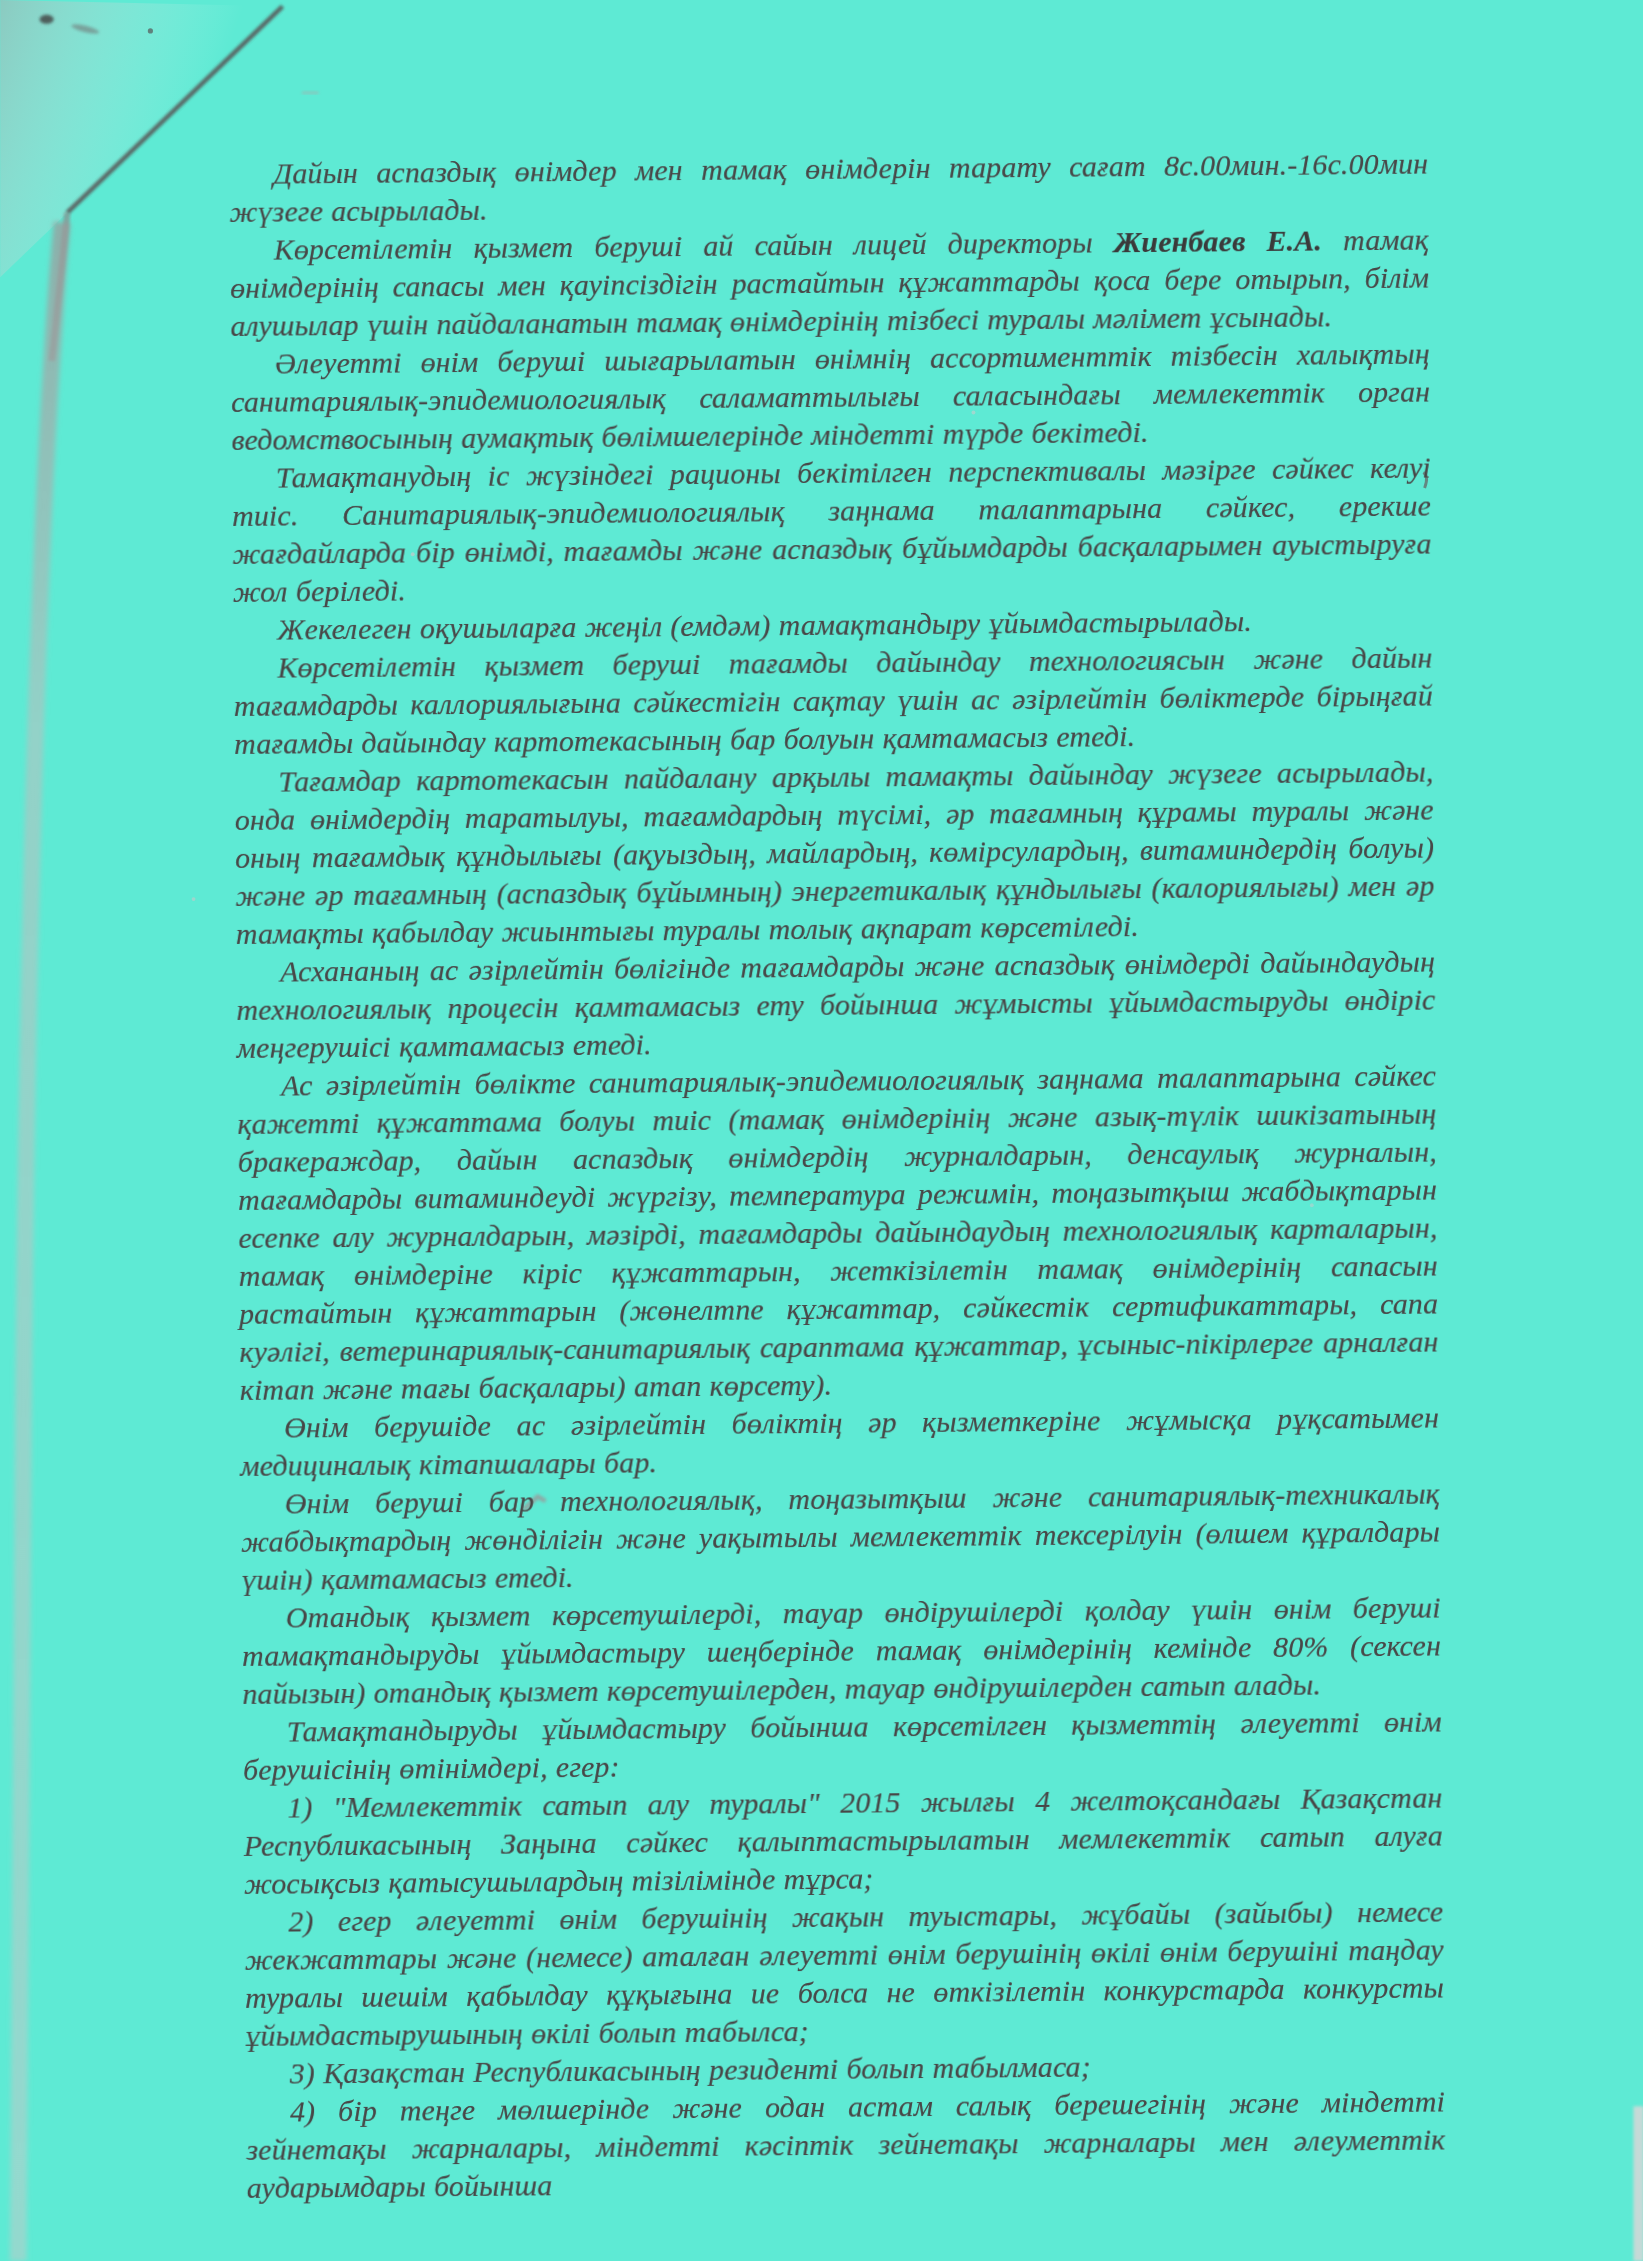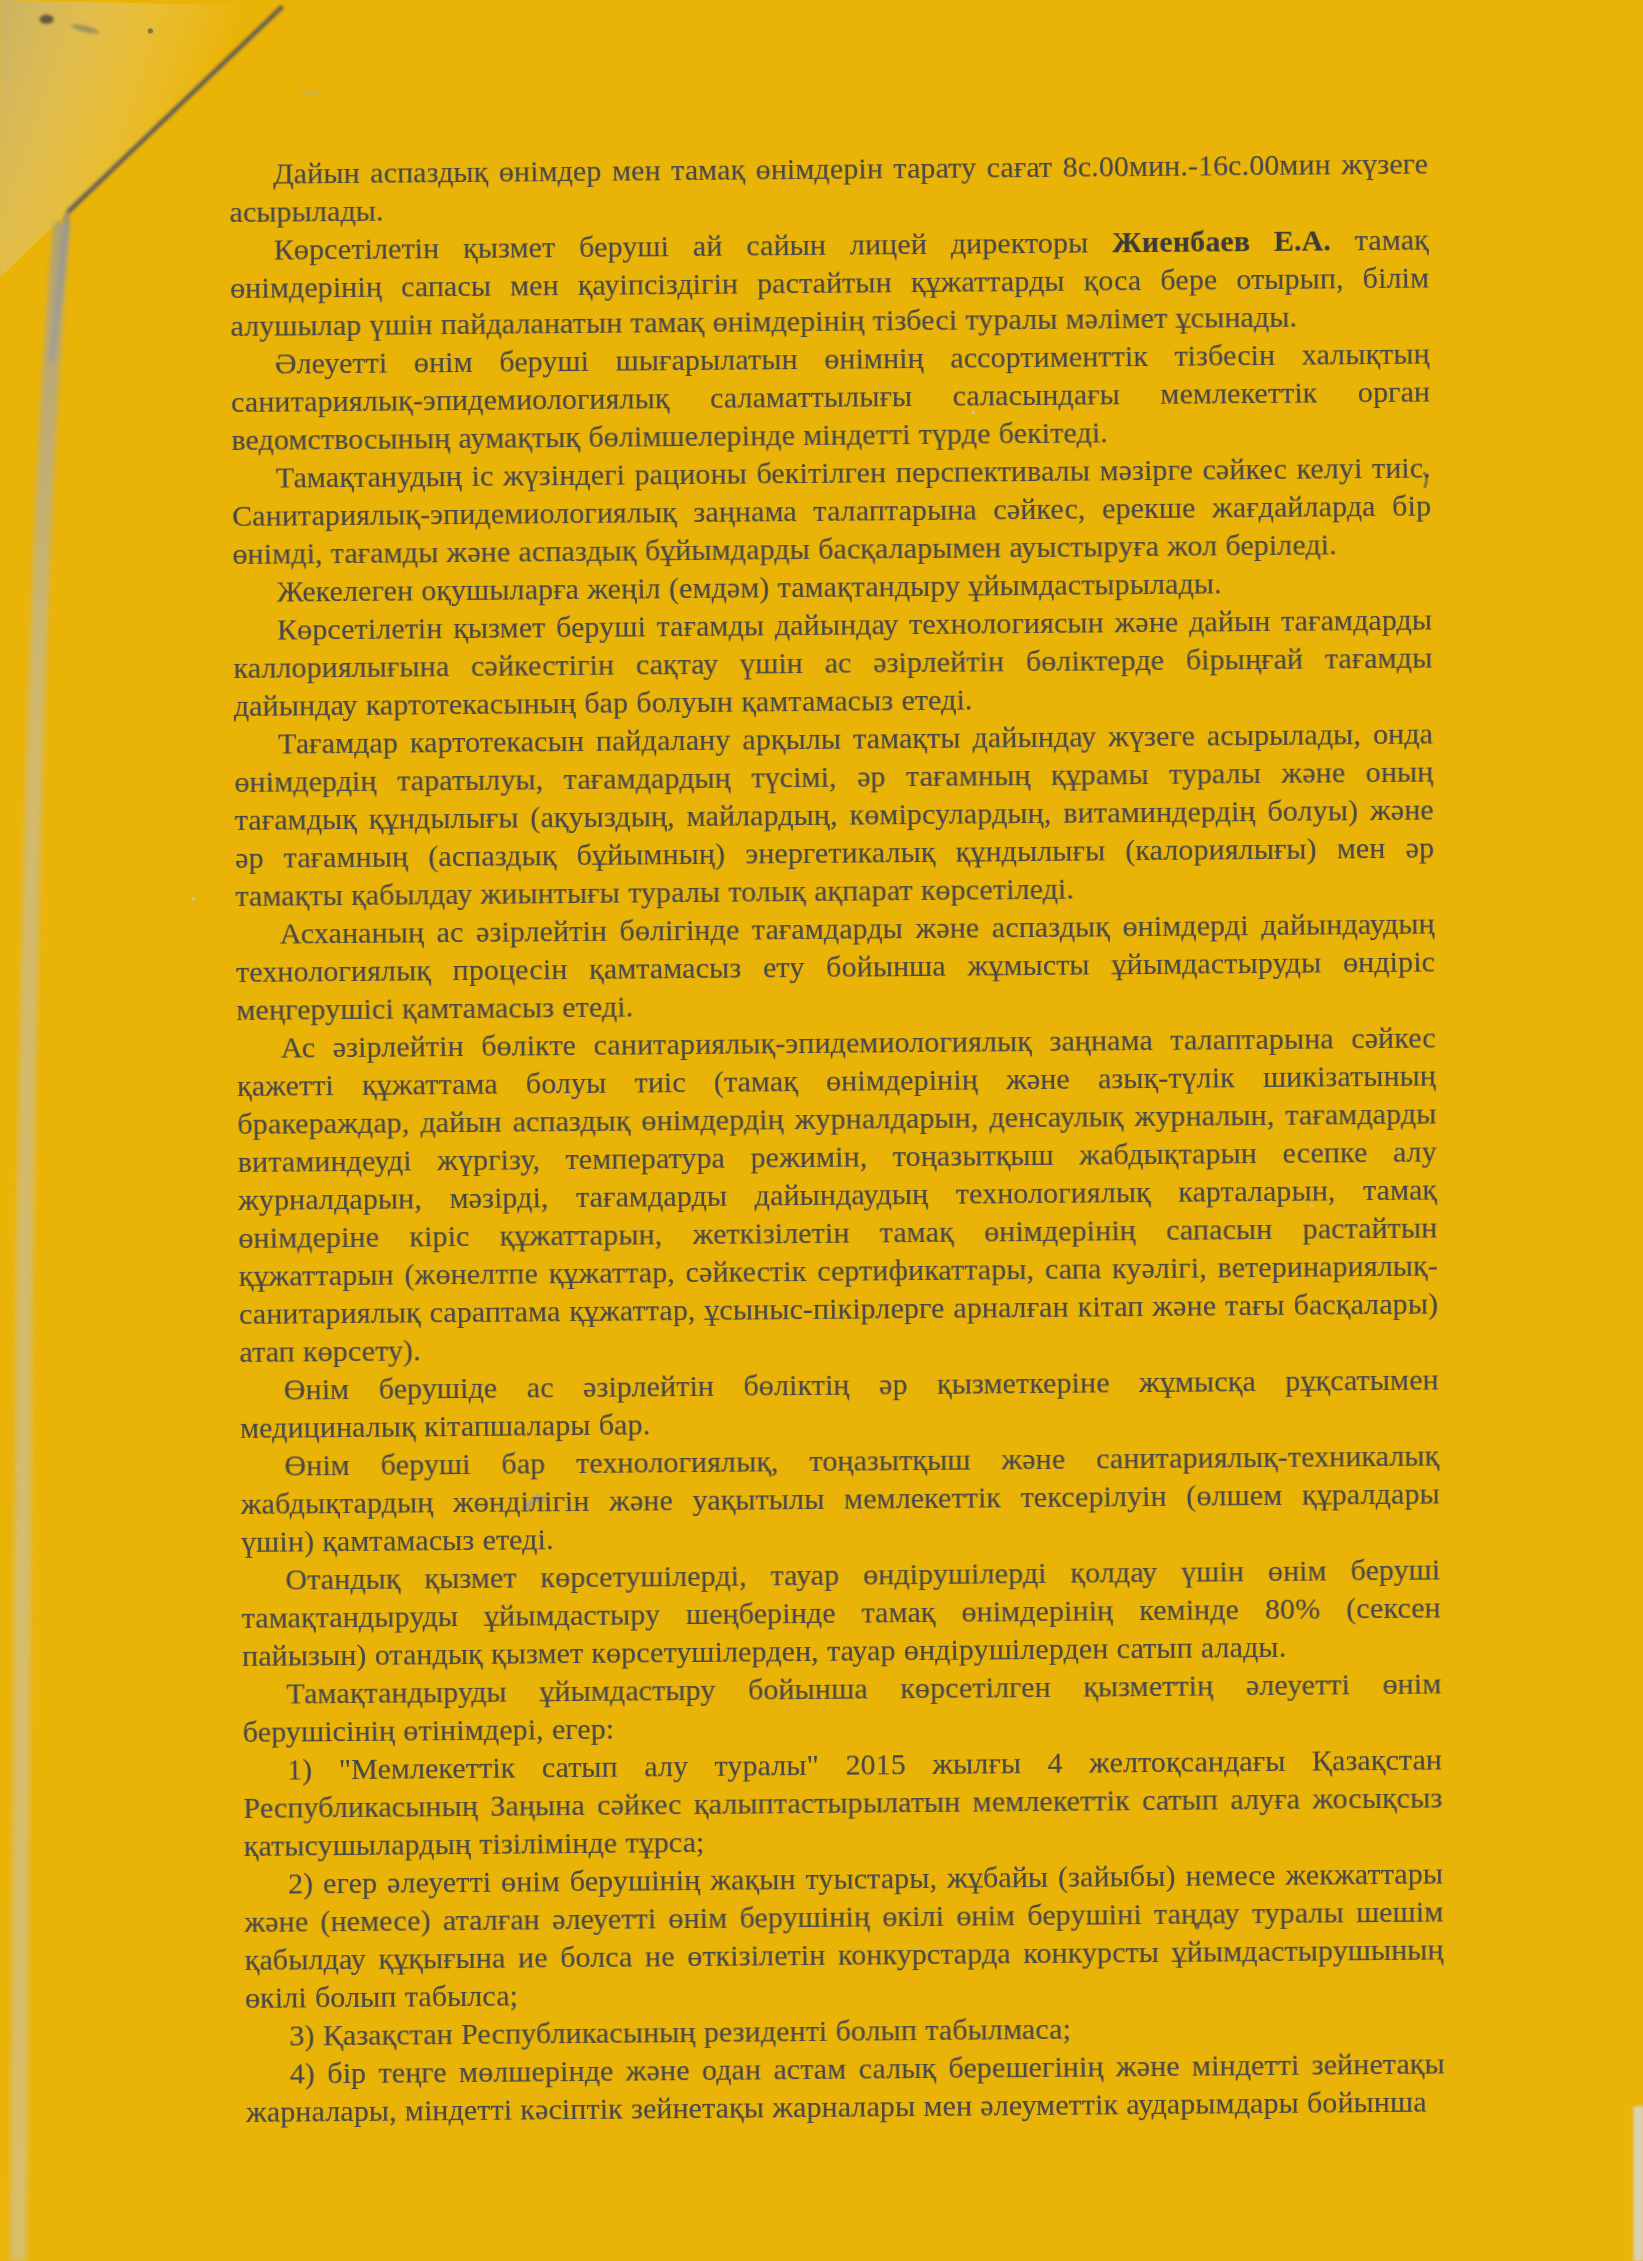--- a/index.html
+++ b/index.html
@@ -6,21 +6,22 @@
     margin:0;
     padding:0;
     width:1644px;
     height:2261px;
     background:#ffffff;
     overflow:hidden;
   }
   .page{
     position:absolute;
     inset:0;
-    background:#eab308;
+    background:#5eead4;
+    font-style:italic;
   }
   
   .doc{
     position:absolute;
     left:229px;
     top:155px;
     width:1199px;
     font-family:"Liberation Serif","DejaVu Serif",serif;
     font-size:30px;
     line-height:38px;

